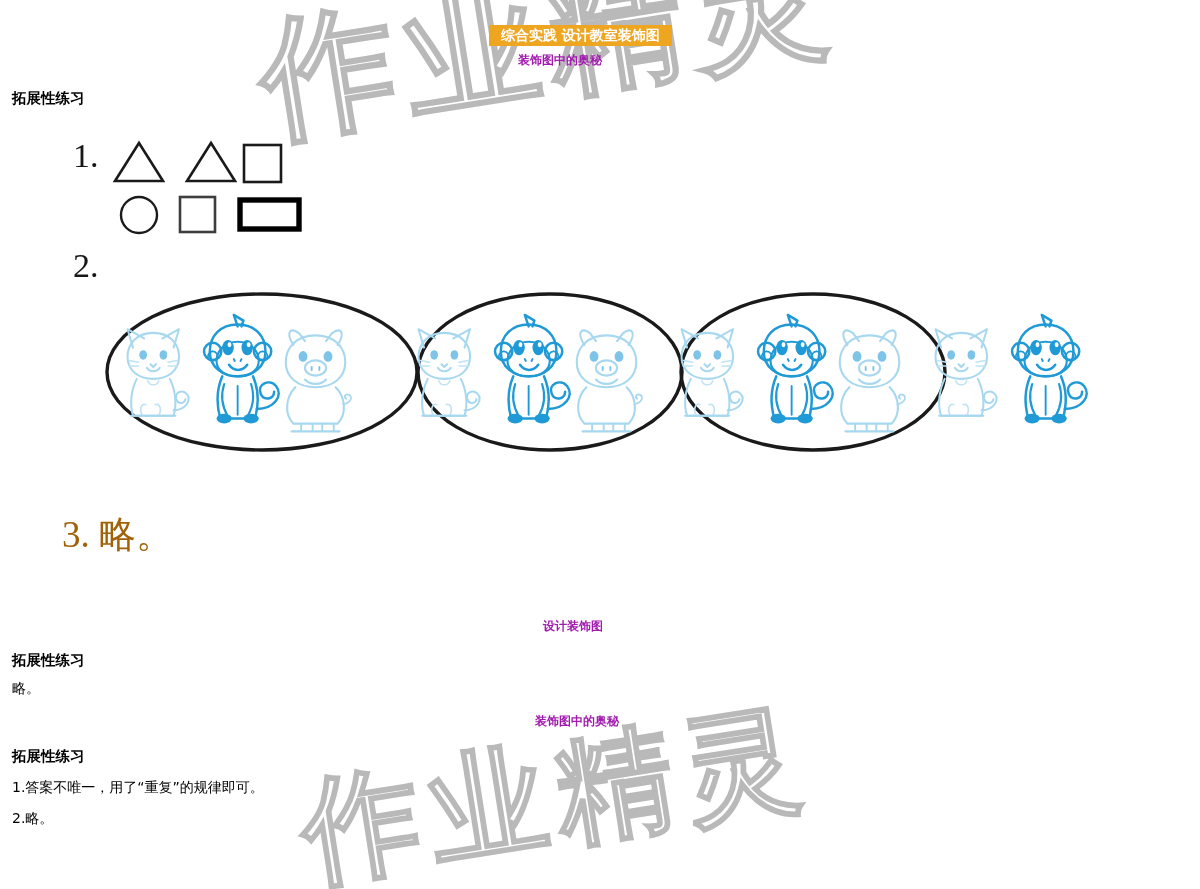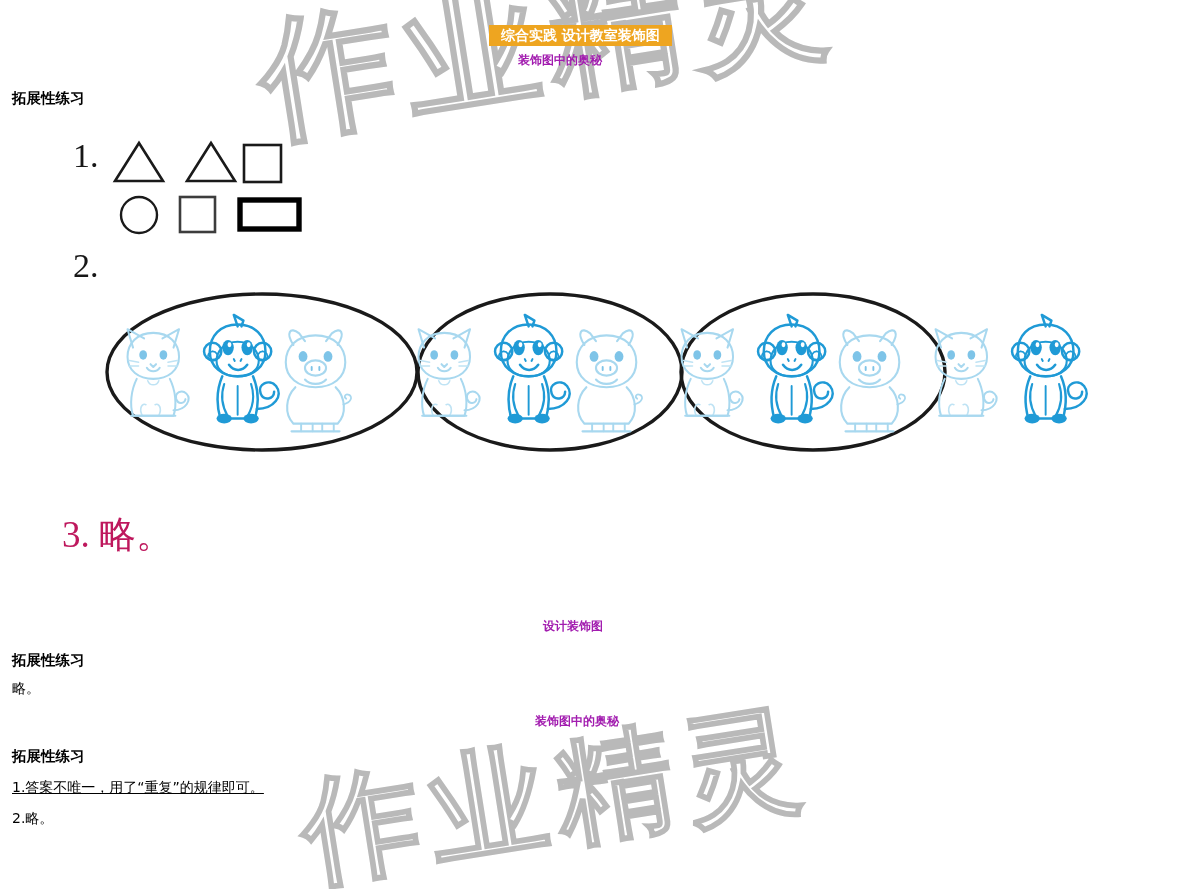--- a/index.html
+++ b/index.html
@@ -93,40 +93,40 @@
     font-weight: 400;
     font-size: 14px;
     color: #000;
     white-space: nowrap;
     z-index: 10;
   }
   .label-ex1 { left: 12px; top: 89px; }
   .label-ex2 { left: 12px; top: 651px; }
   .label-ex3 { left: 12px; top: 747px; }
   .text-lue  { left: 12px; top: 680px; }
-  .text-ans1 { left: 12px; top: 779px; text-decoration: underline; }
+  .text-ans1 { left: 12px; top: 779px; }
   .text-ans2 { left: 12px; top: 810px; text-align: center; }
 
   
   .item-num {
     position: absolute;
     font-family: "Liberation Serif", "DejaVu Serif", serif;
     font-size: 34px;
     color: #171717;
     z-index: 10;
   }
   .num-1 { left: 73px; top: 137px; }
   .num-2 { left: 73px; top: 247px; }
   .item-3 {
     position: absolute;
     left: 62px;
     top: 510px;
     font-family: "Liberation Serif", "DejaVu Serif", serif;
     font-size: 37px;
-    color: #be185d;
+    color: #a16207;
     white-space: nowrap;
     z-index: 10;
   }
 
   
   .shape-row { position: absolute; z-index: 10; }
   .shape-row-1 { left: 112px; top: 139px; }
   .shape-row-2 { left: 112px; top: 192px; }
   .shape {
     position: absolute;

